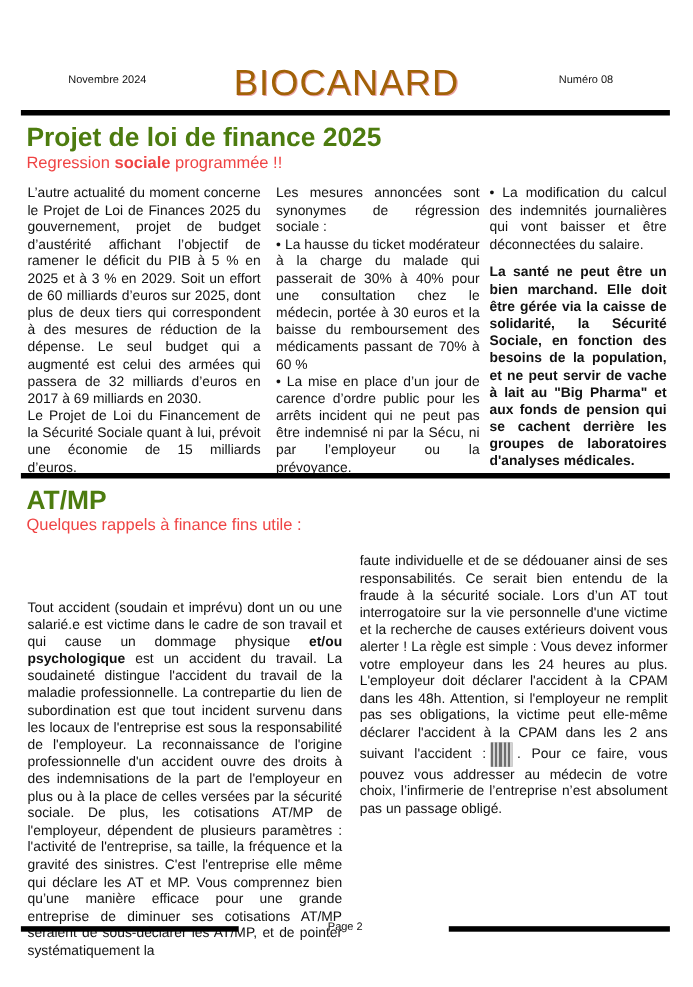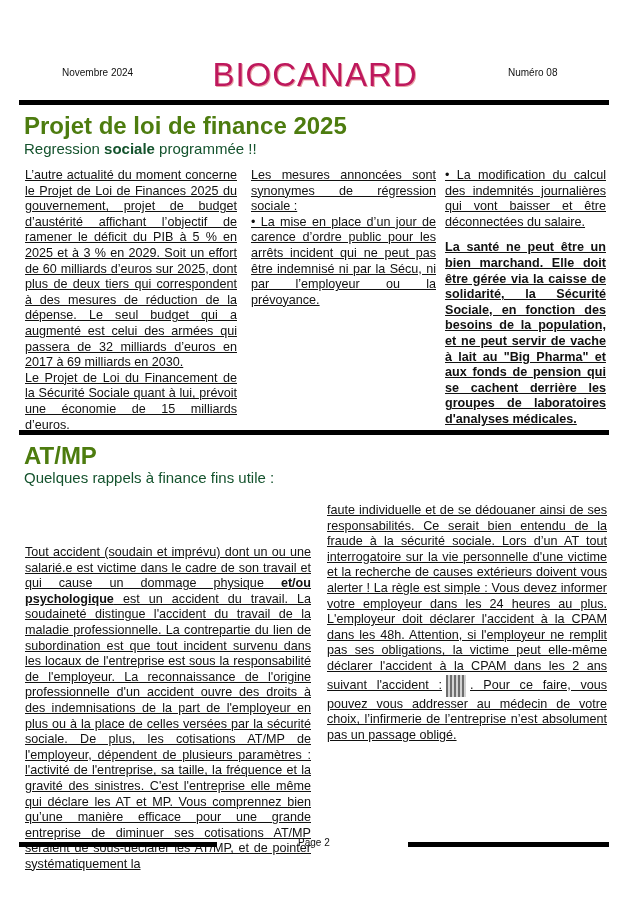--- a/index.html
+++ b/index.html
@@ -1,26 +1,26 @@
 <!DOCTYPE html>
 <html><head>
 <meta charset="utf-8">
 <style>
   html, body { margin:0; padding:0; background:#ffffff; }
   body { width:630px; height:897px; position:relative; overflow:hidden; font-family:"Liberation Sans", sans-serif; color:#111; }
   .abs { position:absolute; }
   .serif { font-family:Liberation Sans, sans-serif; }
   .masthead-left { left:62px; top:67px; font-size:10px; }
   .masthead-right { left:508px; top:67px; font-size:10px; }
-  .masthead-title { left:205px; top:56px; width:220px; text-align:center; font-size:33px; color:#be185d; letter-spacing:1px; font-weight:normal; text-shadow:1px 1px 0 #e9a2a5; }
+  .masthead-title { left:205px; top:56px; width:220px; text-align:center; font-size:33px; color:#a16207; letter-spacing:1px; font-weight:normal; text-shadow:1px 1px 0 #e9a2a5; }
   .rule { background:#000; height:5px; }
   .h1 { font-size:24px; font-weight:bold; color:#4d7c0f; }
-  .sub { font-size:15px; color:#14532d; }
+  .sub { font-size:15px; color:#ef4444; }
   .col { font-size:12.6px; line-height:15.6px; text-align:justify; }
-  .col p { margin:0;text-decoration:underline; }
+  .col p { margin:0; }
   .bold { font-weight:bold; }
   .gap { height:10px; }
   .qr { display:inline-block; width:20px; height:22px; vertical-align:middle; margin:0 4px;
         background:
           repeating-linear-gradient(90deg, #555 0 2px, #ccc 2px 4px),
           #888; opacity:.85; }
   .footer-page { left:298px; top:837px; font-size:10px; }
 </style>
 </head>
 <body>
@@ -33,20 +33,21 @@
 <div class="abs serif h1" style="left:24px; top:112px;">Projet de loi de finance 2025</div>
 <div class="abs serif sub" style="left:24px; top:140px;"><span>Regression </span><b>sociale</b><span> programmée !!</span></div>
 
 <div class="abs col" style="left:25px; top:168px; width:212px;">
   <p>L’autre actualité du moment concerne le Projet de Loi de Finances 2025 du gouvernement, projet de budget d’austérité affichant l’objectif de ramener le déficit du PIB à 5 % en 2025 et à 3 % en 2029. Soit un effort de 60 milliards d’euros sur 2025, dont plus de deux tiers qui correspondent à des mesures de réduction de la dépense. Le seul budget qui a augmenté est celui des armées qui passera de 32 milliards d’euros en 2017 à 69 milliards en 2030.</p>
   <p>Le Projet de Loi du Financement de la Sécurité Sociale quant à lui, prévoit une économie de 15 milliards d’euros.</p>
 </div>
 
 <div class="abs col" style="left:251px; top:168px; width:185px;">
   <p> Les mesures annoncées sont synonymes de régression sociale :</p>
+  <p>•   La hausse du ticket modérateur à la charge du malade qui passerait de 30% à 40% pour une consultation chez le médecin, portée à 30 euros et la baisse du remboursement des médicaments passant de 70% à 60 %</p>
   <p>• La mise en place d’un jour de carence d’ordre public pour les arrêts incident qui ne peut pas être indemnisé ni par la Sécu, ni par l’employeur ou la prévoyance.</p>
 </div>
 
 <div class="abs col" style="left:445px; top:168px; width:161px;">
   <p>• La modification du calcul des indemnités journalières qui vont baisser et être déconnectées du salaire.</p>
   <div class="gap"></div>
   <p class="bold">La santé ne peut être un bien marchand. Elle doit être gérée via la caisse de solidarité, la Sécurité Sociale, en fonction des besoins de la population, et ne peut servir de vache à lait au "Big Pharma" et aux fonds de pension qui se cachent derrière les groupes de laboratoires d'analyses médicales.</p>
 </div>
 
 <div class="abs rule" style="left:19px; top:430px; width:590px;"></div>

